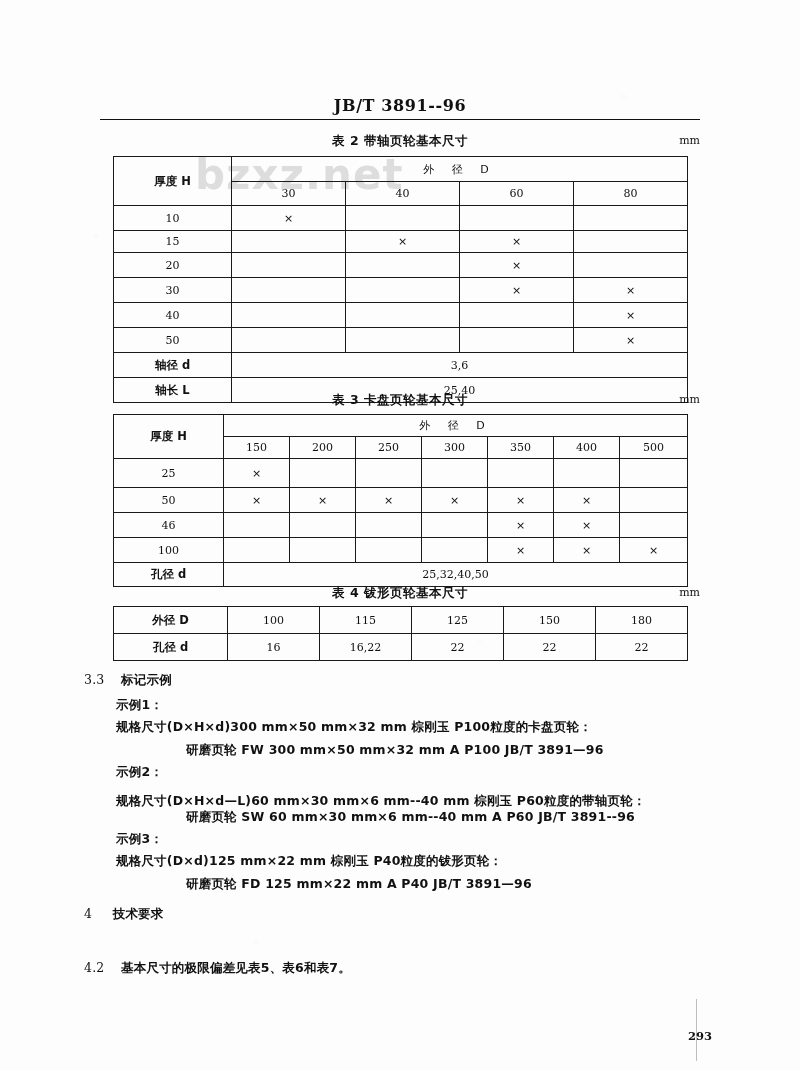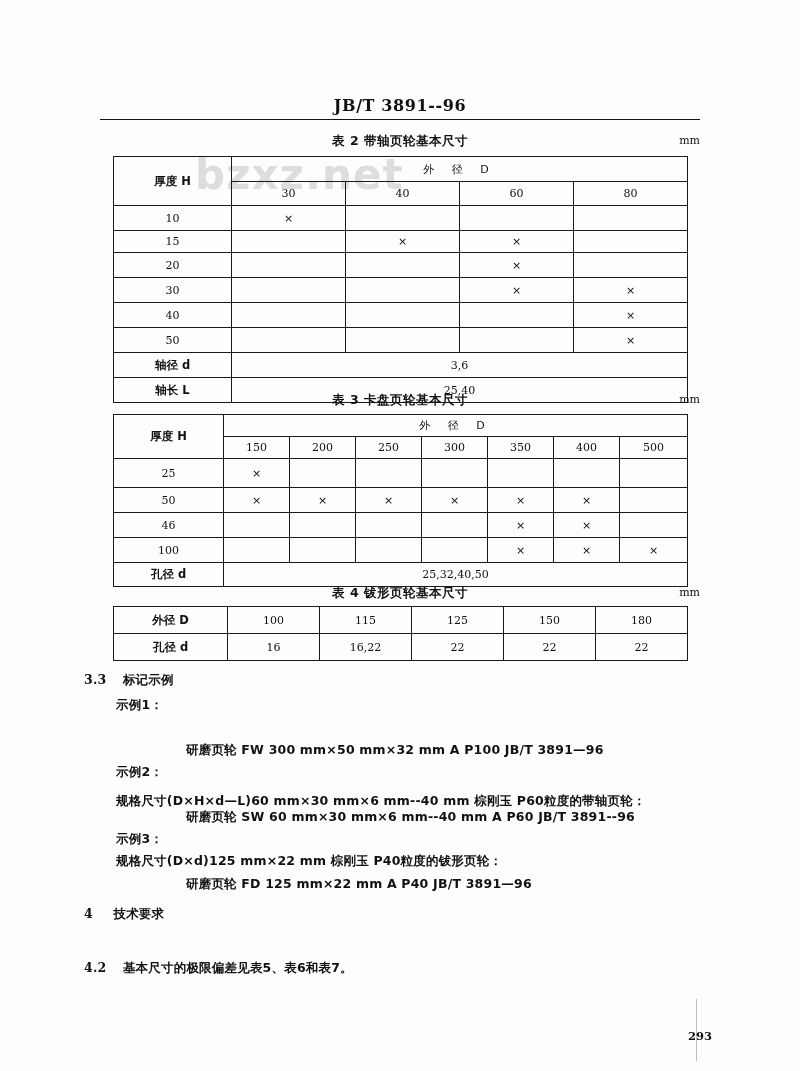--- a/index.html
+++ b/index.html
@@ -134,21 +134,21 @@
     white-space: nowrap;
     letter-spacing: 0.2px;
   }
   .txt.bold { font-weight: bold; }
   .sec-head {
     font-weight: bold;
     font-size: 12.5px;
   }
   .num-lbl {
     font-family: "DejaVu Serif", "Liberation Serif", serif;
-    font-weight: bold;
+    font-weight: normal;
   }
   .pageno {
     position: absolute;
     right: 88px;
     bottom: 28px;
     font-size: 11.5px;
     font-weight: bold;
     font-family: "DejaVu Serif", "Liberation Serif", serif;
   }
   .spine {
@@ -365,20 +365,21 @@
       </tr>
     </tbody>
   </table>
 
   <div class="txt sec-head" style="left:84px; top:672px;">
     <span class="num-lbl">3.3</span>
     <span style="display:inline-block;width:12px;"></span><span>标记示例</span>
   </div>
 
   <div class="txt bold" style="left:116px; top:697px;">示例1：</div>
+  <div class="txt bold" style="left:116px; top:719px;">规格尺寸(D×H×d)300 mm×50 mm×32 mm 棕刚玉 P100粒度的卡盘页轮：</div>
   <div class="txt bold" style="left:186px; top:742px;">研磨页轮   FW 300 mm×50 mm×32 mm A P100   JB/T 3891—96</div>
 
   <div class="txt bold" style="left:116px; top:764px;">示例2：</div>
   <div class="txt bold" style="left:116px; top:793px;">规格尺寸(D×H×d—L)60 mm×30 mm×6 mm--40 mm 棕刚玉 P60粒度的带轴页轮：</div>
   <div class="txt bold" style="left:186px; top:809px;">研磨页轮   SW 60 mm×30 mm×6 mm--40 mm A P60   JB/T 3891--96</div>
 
   <div class="txt bold" style="left:116px; top:831px;">示例3：</div>
   <div class="txt bold" style="left:116px; top:853px;">规格尺寸(D×d)125 mm×22 mm 棕刚玉 P40粒度的钹形页轮：</div>
   <div class="txt bold" style="left:186px; top:876px;">研磨页轮   FD 125 mm×22 mm A P40   JB/T 3891—96</div>
 

